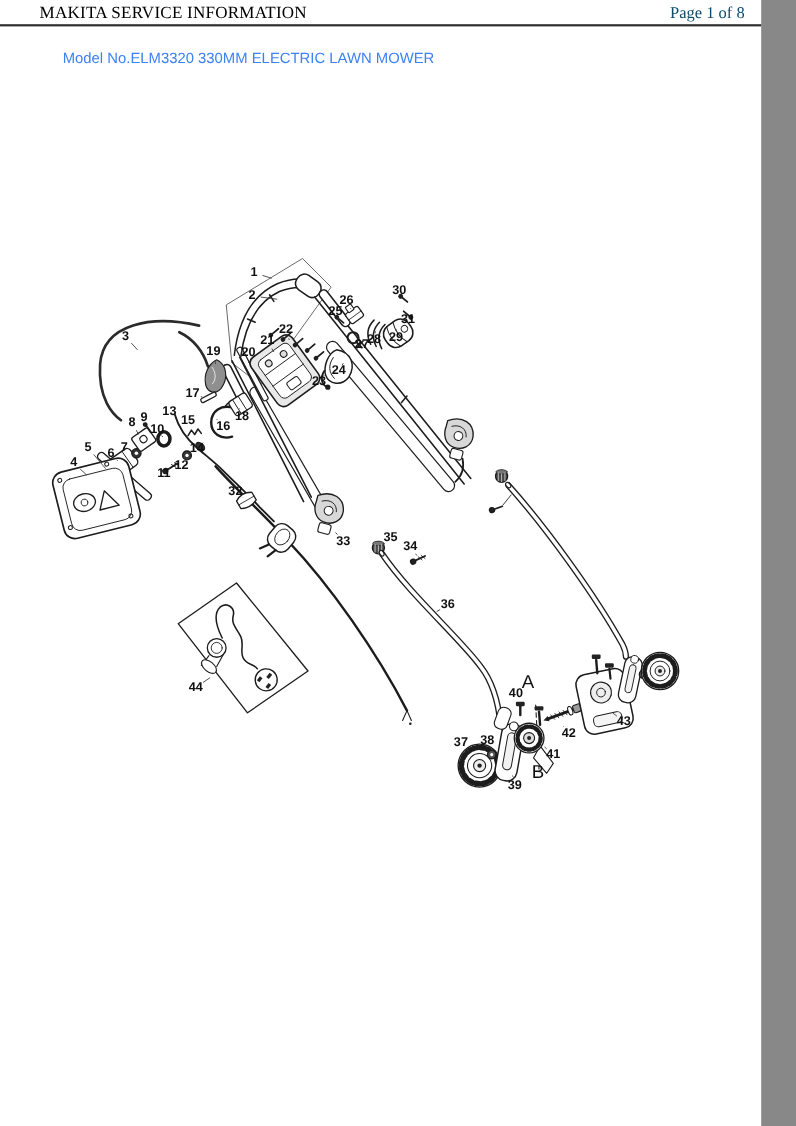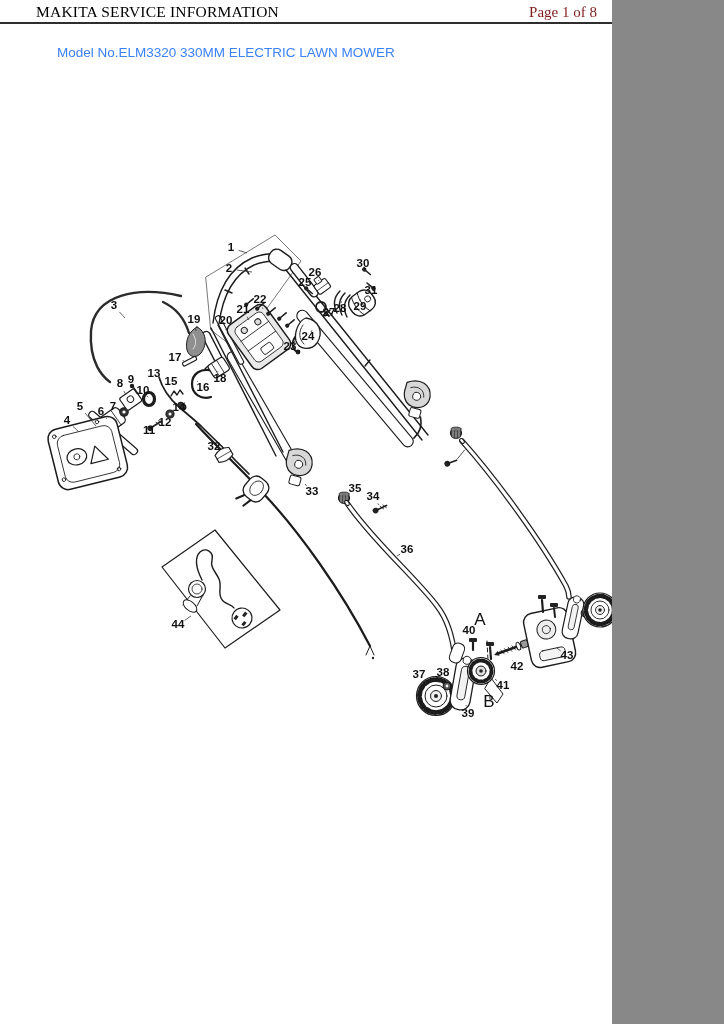--- a/index.html
+++ b/index.html
@@ -1,21 +1,21 @@
 <!DOCTYPE html>
 <html><head>
 <meta charset="utf-8">
 <style>
   html,body{margin:0;padding:0;background:#888;}
-  .page{position:relative;width:612px;height:1024px;background:#ffffff;overflow:hidden;
+  .page{position:relative;width:692px;height:1024px;background:#ffffff;overflow:hidden;
         font-family:"Liberation Sans",sans-serif;}
   .hdr-title{position:absolute;left:36px;top:3px;font-family:"Liberation Serif",serif;
              font-size:15.5px;color:#000;letter-spacing:.2px;}
   .hdr-page{position:absolute;right:15px;top:4px;font-family:"Liberation Serif",serif;
-            font-size:15px;color:#7f1d1d;}
+            font-size:15px;color:#0c4a6e;}
   .rule{position:absolute;left:0;top:22px;width:724px;height:2px;background:#2e2e2e;}
   .subtitle{position:absolute;left:57px;top:45px;font-size:13.5px;color:#3b82f6;}
   svg.diagram{position:absolute;left:0;top:0;}
   text.lbl{font-family:"Liberation Sans",sans-serif;font-size:11.5px;font-weight:bold;
            fill:#101010;text-anchor:middle;}
   text.lbl.big{font-size:17px;font-weight:400;}
   #leaders line{stroke:#3a3a3a;stroke-width:.8;}
 </style>
 </head>
 <body>

